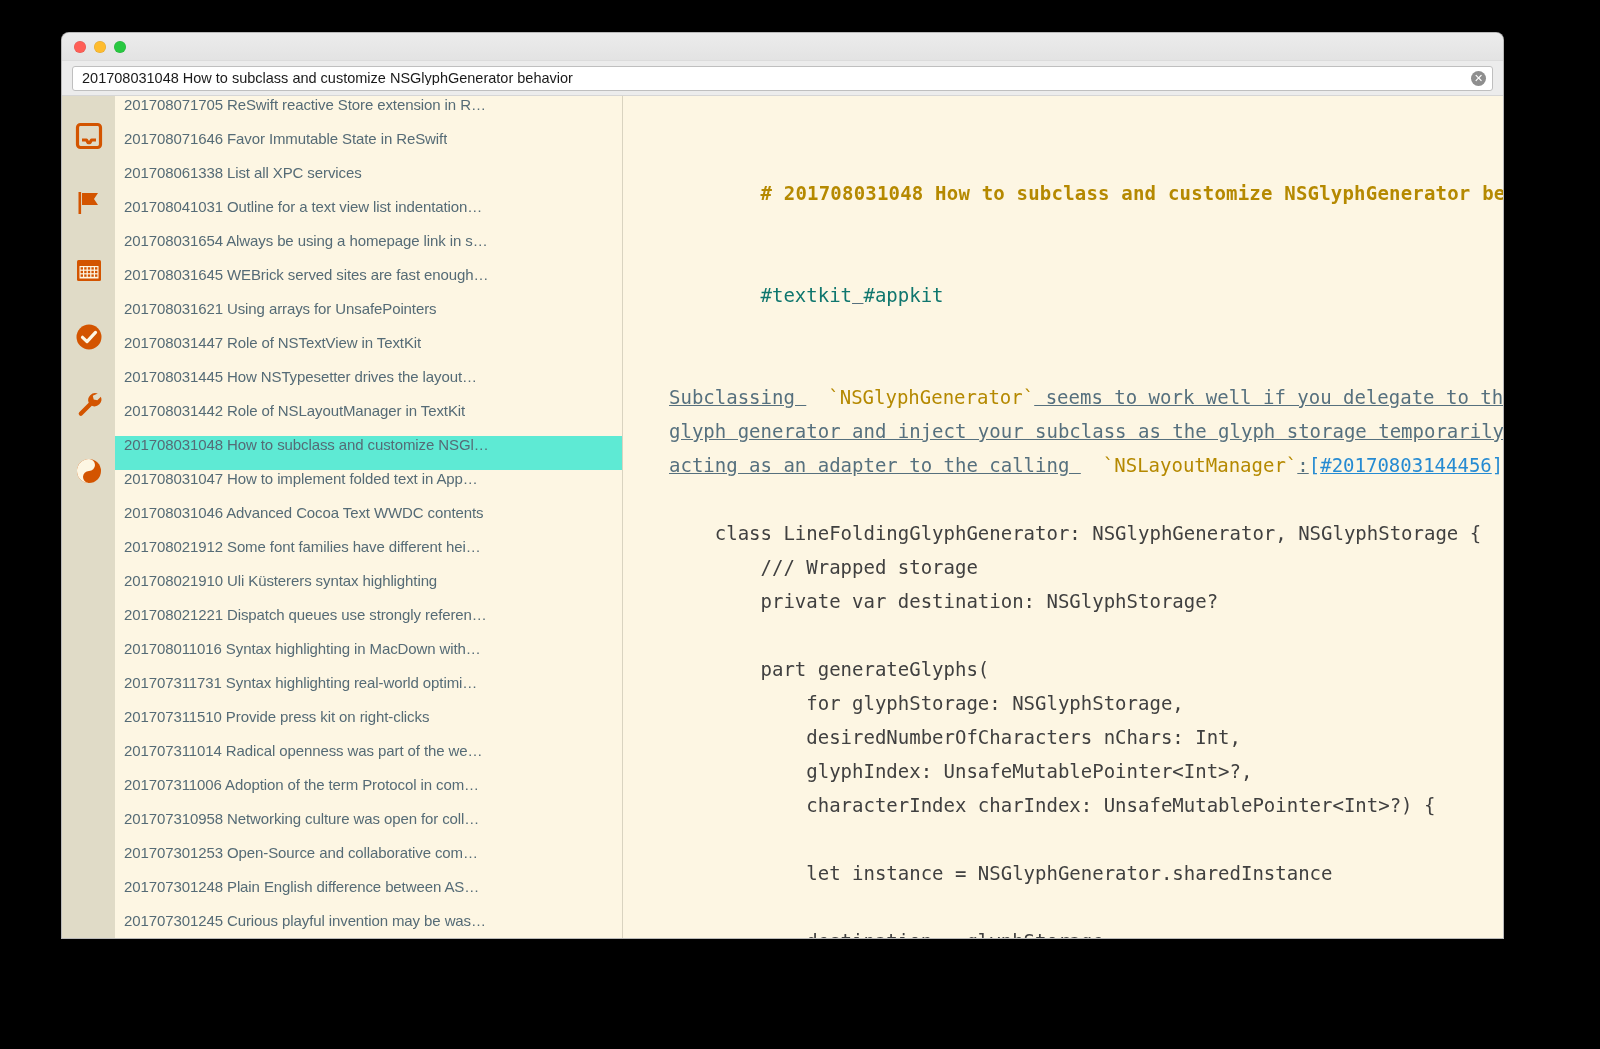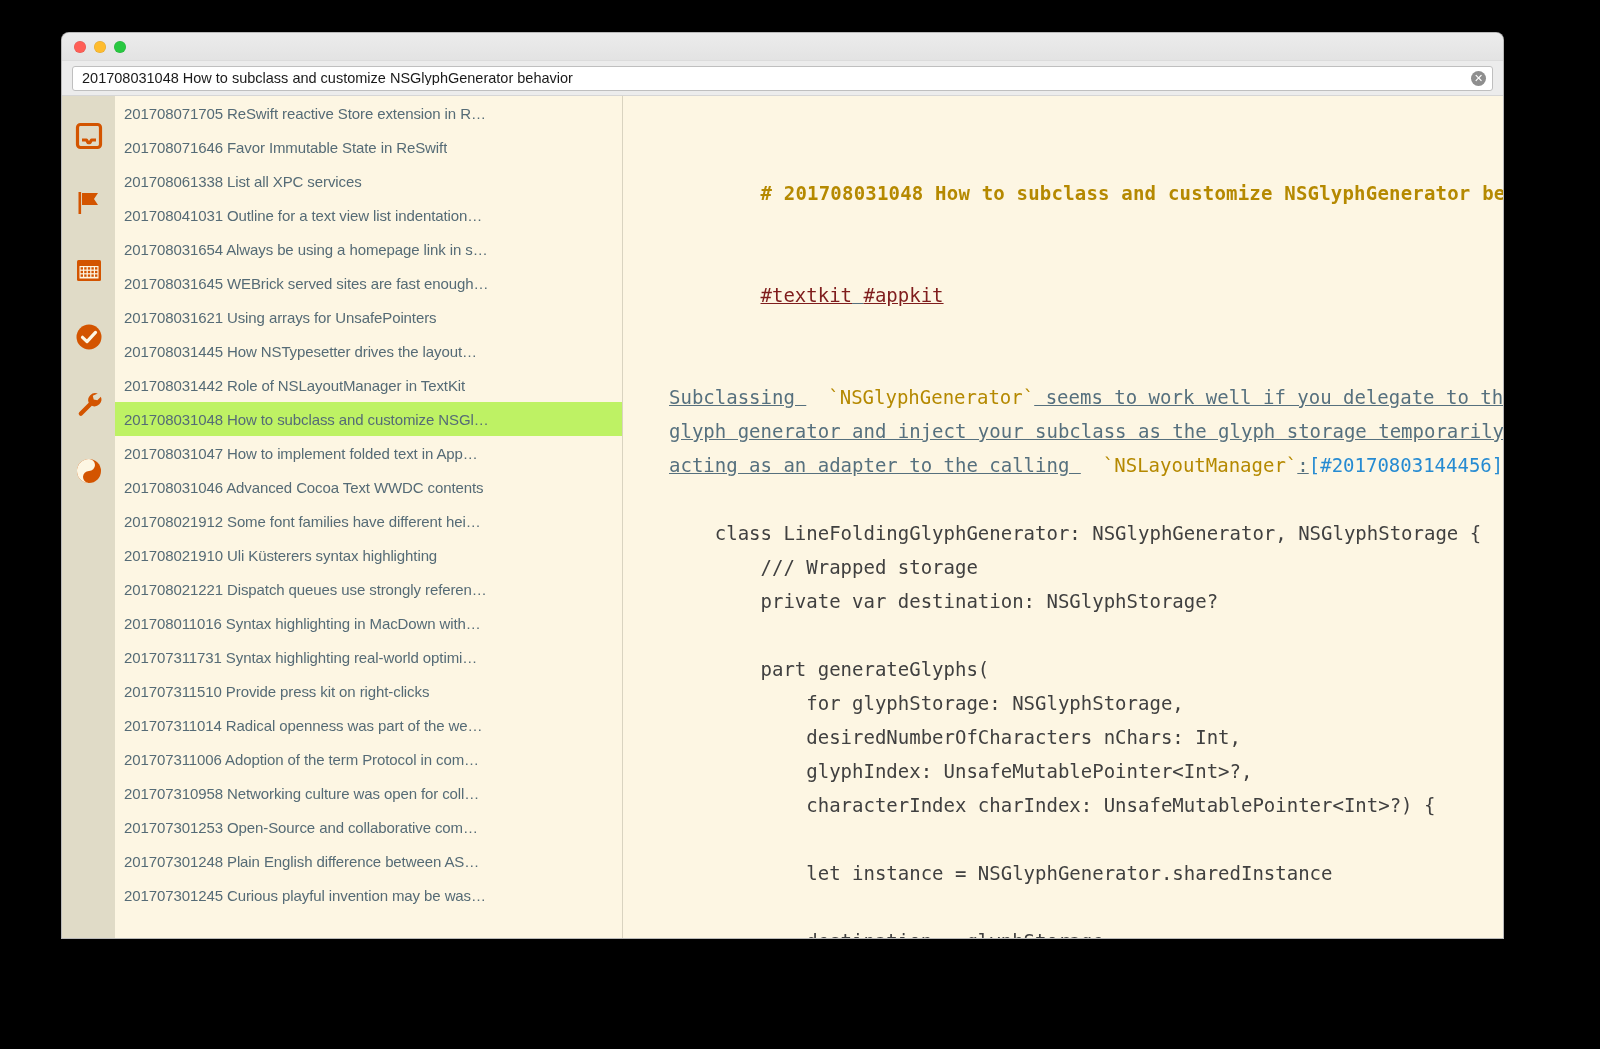--- a/index.html
+++ b/index.html
@@ -113,31 +113,31 @@
   #list {
     width: 507px;
     flex: none;
     background: #fdf6e3;
     border-right: 1px solid #d9d3c0;
     overflow: hidden;
   }
   .note-row {
     height: 34px;
     display: flex;
-    align-items: center;
+    align-items: flex-start;
     padding-left: 9px;
     box-sizing: border-box;
     font-size: 15px;
     color: #556b76;
     white-space: nowrap;
     overflow: hidden;
     letter-spacing: -0.1px;
   }
   .note-row.selected {
-    background: #bef264;
+    background: #5eead4;
   }
   .note-row .title {
     overflow: hidden;
     text-overflow: ellipsis;
     white-space: nowrap;
     display: block;
     max-width: 492px;
   }
 
   
@@ -146,25 +146,25 @@
     background: #fdf6e3;
     padding: 46px 0 0 46px;
     box-sizing: border-box;
     font-family: "DejaVu Sans Mono", monospace;
     font-size: 19px;
     line-height: 34px;
     overflow: hidden;
   }
   .doc-line { white-space: pre; }
   .heading { color: #b58900; font-weight: bold; letter-spacing: 0.2px; }
-  .tag { color: #7f1d1d; text-decoration: underline; }
+  .tag { color: #0f766e; }
   .ptext { color: #56707e; text-decoration: underline; }
   .code-inline { color: #b58900; margin-left: 22px; }
   .link-bracket { color: #268bd2; }
-  .link-inner { color: #268bd2; }
+  .link-inner { color: #268bd2; text-decoration: underline; }
   .code-block { color: #404040; }
   .spacer { height: 34px; }
 </style>
 </head>
 <body>
 
 <div id="window">
 
   <div id="titlebar">
     <div class="traffic close"></div>
@@ -271,20 +271,23 @@
         <div class="note-row">
           <span class="title">201708031654 Always be using a homepage link in s…</span>
         </div>
         <div class="note-row">
           <span class="title">201708031645 WEBrick served sites are fast enough…</span>
         </div>
         <div class="note-row">
           <span class="title">201708031621 Using arrays for UnsafePointers</span>
         </div>
         <div class="note-row">
+          <span class="title">201708031447 Role of NSTextView in TextKit</span>
+        </div>
+        <div class="note-row">
           <span class="title">201708031445 How NSTypesetter drives the layout…</span>
         </div>
         <div class="note-row">
           <span class="title">201708031442 Role of NSLayoutManager in TextKit</span>
         </div>
         <div class="note-row selected">
           <span class="title">201708031048 How to subclass and customize NSGl…</span>
         </div>
         <div class="note-row">
           <span class="title">201708031047 How to implement folded text in App…</span>

